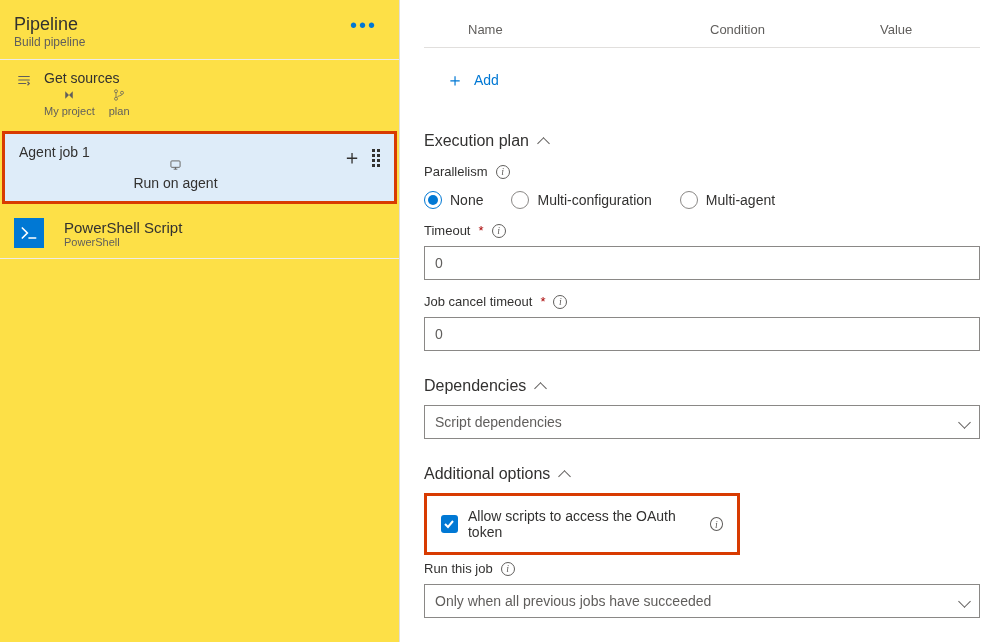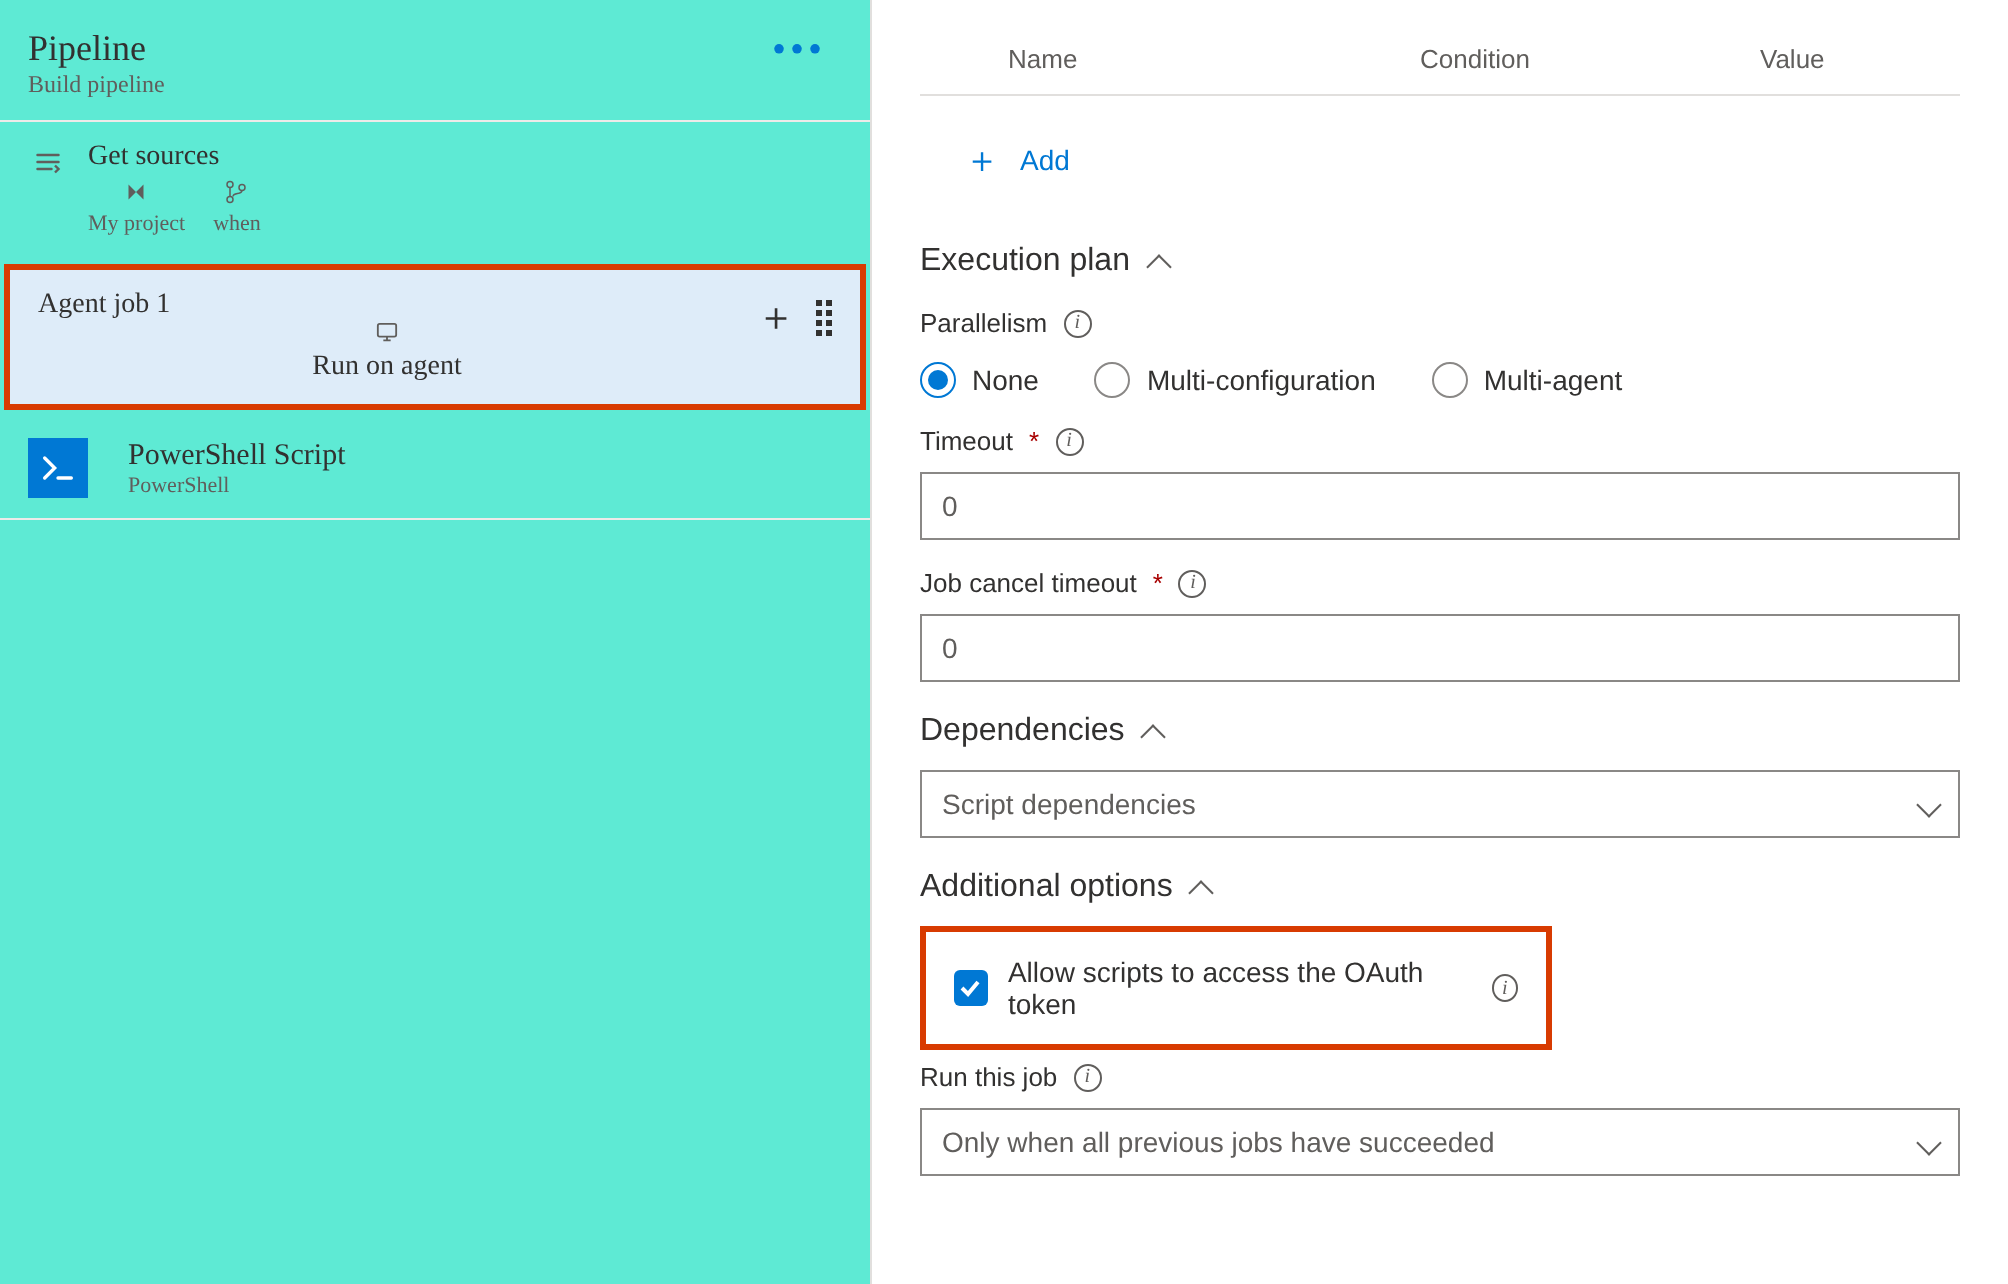--- a/index.html
+++ b/index.html
@@ -8,24 +8,23 @@
     font-family: "Segoe UI", -apple-system, sans-serif;
     font-size: 14px;
     color: #323130;
     background: #fff;
     width: 1004px;
     height: 642px;
     overflow: hidden;
     display: flex;
   }
   .left {
-    width: 436px;
+    width: 400px;
     border-right: 1px solid #e1dfdd;
-    background: #5eead4;
-    font-family: Liberation Serif, serif;
+    background: #fde047;
   }
   .right {
     flex: 1;
     padding: 0 24px 12px 24px;
     overflow: hidden;
   }
   
   .pipeline-head {
     display: flex;
     align-items: flex-start;
@@ -60,21 +59,21 @@
   .ps-row { display:flex; align-items:center; padding:10px 14px; gap:20px; border-bottom:1px solid #edebe9;}
   .ps-badge { width:30px; height:30px; background:#0078d4; display:flex; align-items:center; justify-content:center; }
   .ps-badge svg { fill:#fff; }
   .ps-text .label{font-size:15px;}
   .ps-text .sub{font-size:11px; color:#605e5c;}
   
   table.hdr { width:100%; border-collapse:collapse; margin-top:16px;}
   table.hdr th { text-align:left; font-weight:400; font-size:13px; color:#605e5c; padding:6px 0 10px 0; border-bottom:1px solid #e1dfdd;}
   .add-row { display:flex; align-items:center; gap:10px; color:#0078d4; padding:20px 0 14px 22px; cursor:pointer;}
   .add-row .plus{font-size:18px; font-weight:300;}
-  .sect { margin-top:16px;}
+  .sect { margin-top:26px;}
   .sect-title { font-size:16px; color:#323130; display:flex; align-items:center; gap:8px; cursor:pointer;}
   .chev-up::after { content:""; display:inline-block; width:8px; height:8px; border-left:1px solid #605e5c; border-top:1px solid #605e5c; transform:rotate(45deg); margin-left:2px; position:relative; top:2px;}
   .chev-down::after { content:""; display:inline-block; width:8px; height:8px; border-right:1px solid #605e5c; border-bottom:1px solid #605e5c; transform:rotate(45deg); margin-left:2px;}
   .field-label { font-size:13px; color:#323130; margin:14px 0 8px 0; display:flex; align-items:center; gap:8px;}
   .req { color:#a80000; }
   .info { width:14px; height:14px; border:1px solid #605e5c; border-radius:50%; display:inline-flex; align-items:center; justify-content:center; font-size:10px; color:#605e5c; font-family:Georgia,serif; font-style:italic;}
   .tin { width:100%; height:34px; border:1px solid #8a8886; padding:0 10px; font-size:14px; color:#605e5c; outline:none;}
   .radios { display:flex; gap:28px; margin-top:12px; align-items:center;}
   .radio { display:flex; align-items:center; gap:8px; cursor:pointer;}
   .rcirc { width:18px; height:18px; border:1px solid #8a8886; border-radius:50%; display:flex; align-items:center; justify-content:center;}
@@ -115,21 +114,21 @@
             </svg>
           <span>My project</span>
         </span>
         <span class="meta-chip">
           <svg width="12" height="12" viewBox="0 0 16 16">
               <circle cx="4" cy="3" r="2" fill="none" stroke="#605e5c"></circle>
               <circle cx="4" cy="13" r="2" fill="none" stroke="#605e5c"></circle>
               <circle cx="12" cy="5" r="2" fill="none" stroke="#605e5c"></circle>
               <path d="M4 5v6M12 7c0 3-6 1-6 4" fill="none" stroke="#605e5c"></path>
             </svg>
-          <span>when</span>
+          <span>plan</span>
         </span>
       </div>
     </div>
   </div>
 
   <div class="agent-row">
     <div class="body">
       <div class="label">Agent job 1</div>
       <div class="meta">
         <span class="meta-chip">

